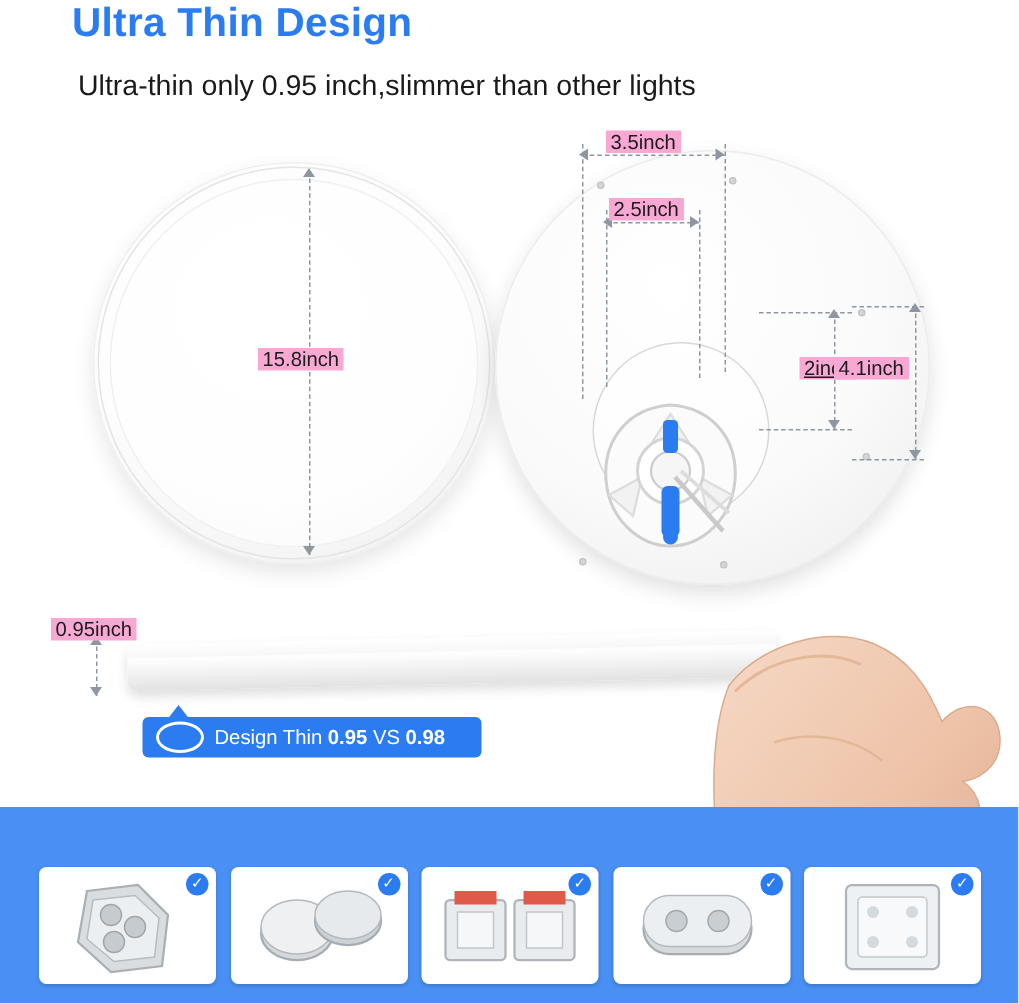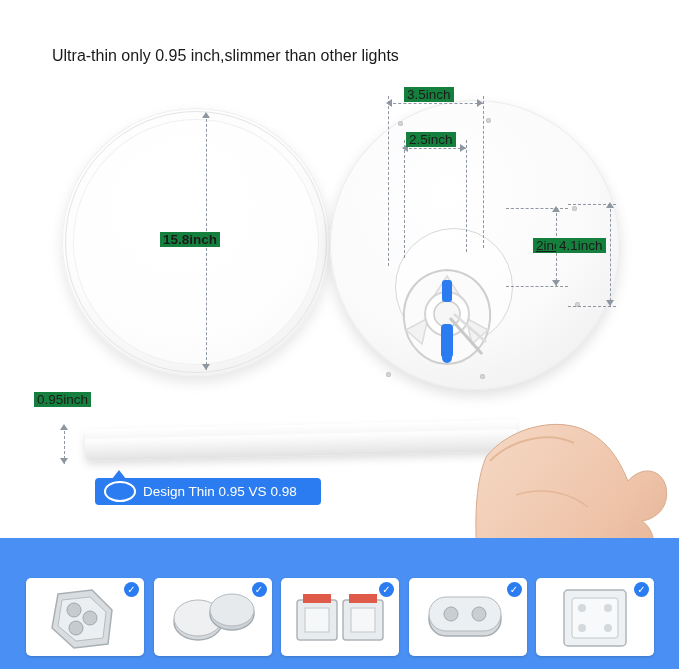--- a/index.html
+++ b/index.html
@@ -13,21 +13,21 @@
   .page{position:absolute;inset:0;}
 
   
   .title{
     position:absolute;left:48px;top:0px;
     font-size:27px;font-weight:bold;color:#2b7cf0;
     letter-spacing:0.2px;
   }
   .subtitle{
     position:absolute;left:52px;top:47px;
-    font-size:16px;color:#1a1a1a;
+    font-size:19px;color:#1a1a1a;
   }
 
   
   .product-area{position:absolute;left:0;top:88px;width:679px;height:430px;}
 
   
   .disc-front{
     position:absolute;left:62px;top:20px;width:268px;height:268px;
     border-radius:50%;
     background:radial-gradient(circle at 42% 34%, #ffffff 0%, #fdfdfd 52%, #f3f3f3 78%, #e9e9e9 100%);
@@ -68,21 +68,21 @@
     position:absolute;height:0;border-top:1px dashed #8e97a1;
   }
   .arrow-up,.arrow-down,.arrow-left,.arrow-right{
     position:absolute;width:0;height:0;
   }
   .arrow-up{border-left:4px solid transparent;border-right:4px solid transparent;border-bottom:6px solid #8e97a1;}
   .arrow-down{border-left:4px solid transparent;border-right:4px solid transparent;border-top:6px solid #8e97a1;}
   .arrow-left{border-top:4px solid transparent;border-bottom:4px solid transparent;border-right:6px solid #8e97a1;}
   .arrow-right{border-top:4px solid transparent;border-bottom:4px solid transparent;border-left:6px solid #8e97a1;}
   .dim-label{
-    position:absolute;font-size:13.5px;color:#1b1b1b;white-space:nowrap;background:#15803d;padding:0 3px;
+    position:absolute;font-size:13.5px;color:#1b1b1b;white-space:nowrap;background:#f9a8d4;padding:0 3px;
   }
 
   
   .slab{
     position:absolute;left:85px;top:425px;width:432px;height:31px;
     background:linear-gradient(#ffffff 0%, #fdfdfd 35%, #efefef 70%, #e2e2e2 100%);
     border-radius:4px 4px 7px 7px;
     box-shadow:0 4px 8px rgba(0,0,0,.13), inset 0 1px 0 #ffffff;
     transform:skewY(-1.3deg);
   }
@@ -100,21 +100,21 @@
   .thin-badge{
     position:absolute;left:95px;top:478px;width:226px;height:27px;
     background:#2b7cf0;border-radius:4px;
     display:flex;align-items:center;gap:7px;padding:0 9px;box-sizing:border-box;
   }
   .badge-ellipse{
     width:28px;height:17px;border-radius:50%;
     background:#2b7cf0;border:2px solid #ffffff;flex:0 0 auto;
   }
   .badge-text{color:#fff;font-size:13.5px;white-space:nowrap;}
-  .badge-text b{font-weight:normal;}
+  .badge-text b{font-weight:bold;}
   .badge-tip{
     position:absolute;left:112px;top:470px;width:0;height:0;
     border-left:7px solid transparent;border-right:7px solid transparent;border-bottom:9px solid #2b7cf0;
   }
 
   
   .compat{
     position:absolute;left:0;top:538px;width:679px;height:131px;background:#4a90f4;
   }
   .compat-title{
@@ -134,32 +134,33 @@
     position:absolute;right:5px;top:4px;width:15px;height:15px;border-radius:50%;
     background:#2b7cf0;color:#fff;font-size:10px;line-height:15px;text-align:center;
   }
   .jbox{position:absolute;left:0;top:0;width:118px;height:78px;}
 </style>
 </head>
 <body>
 
 <div class="page">
 
+  <div class="title">Ultra Thin Design</div>
   <div class="subtitle">Ultra-thin only 0.95 inch,slimmer than other lights</div>
 
   <div class="product-area">
 
     <div class="disc-front">
       <div class="rim"></div>
     </div>
 
     <div class="dim-dash-v" style="left:206px;top:26px;height:256px;"></div>
     <div class="arrow-up" style="left:202px;top:24px;"></div>
     <div class="arrow-down" style="left:202px;top:276px;"></div>
-    <div class="dim-label" style="left:160px;top:144px;font-weight:bold;">15.8inch</div>
+    <div class="dim-label" style="left:172px;top:144px;">15.8inch</div>
 
     <div class="disc-back"></div>
     <div class="inner-ring"></div>
 
     <svg class="bracket" viewBox="0 0 130 130">
       <g fill="none" stroke="#cfcfcf" stroke-width="2">
         <path d="M65 12 C 36 14, 20 36, 22 62 C 24 88, 44 106, 65 106 C 86 106, 106 88, 108 62 C 110 36, 94 14, 65 12 Z" fill="#fbfbfb"></path>
       </g>
       <g fill="#f2f2f2" stroke="#dcdcdc" stroke-width="1.5">
         <path d="M65 18 L52 38 L78 38 Z"></path>
@@ -212,21 +213,21 @@
 
   </div>
 
   <div class="slab">
     <div class="slab-top"></div>
   </div>
 
   <div class="dim-dash-v" style="left:64px;top:426px;height:38px;"></div>
   <div class="arrow-up" style="left:60px;top:424px;"></div>
   <div class="arrow-down" style="left:60px;top:458px;"></div>
-  <div class="dim-label" style="left:34px;top:392px;text-align:right;">0.95inch</div>
+  <div class="dim-label" style="left:34px;top:412px;text-align:right;">0.95inch</div>
 
   <svg class="hand" viewBox="0 0 224 274">
     <defs>
       <linearGradient id="sk" x1="0" y1="0" x2="1" y2="1">
         <stop offset="0%" stop-color="#f6d9c6"></stop>
         <stop offset="55%" stop-color="#eec3a8"></stop>
         <stop offset="100%" stop-color="#dca98b"></stop>
       </linearGradient>
     </defs>
     <path d="M30 62 C 52 34, 96 22, 126 34 C 150 44, 162 62, 172 86

